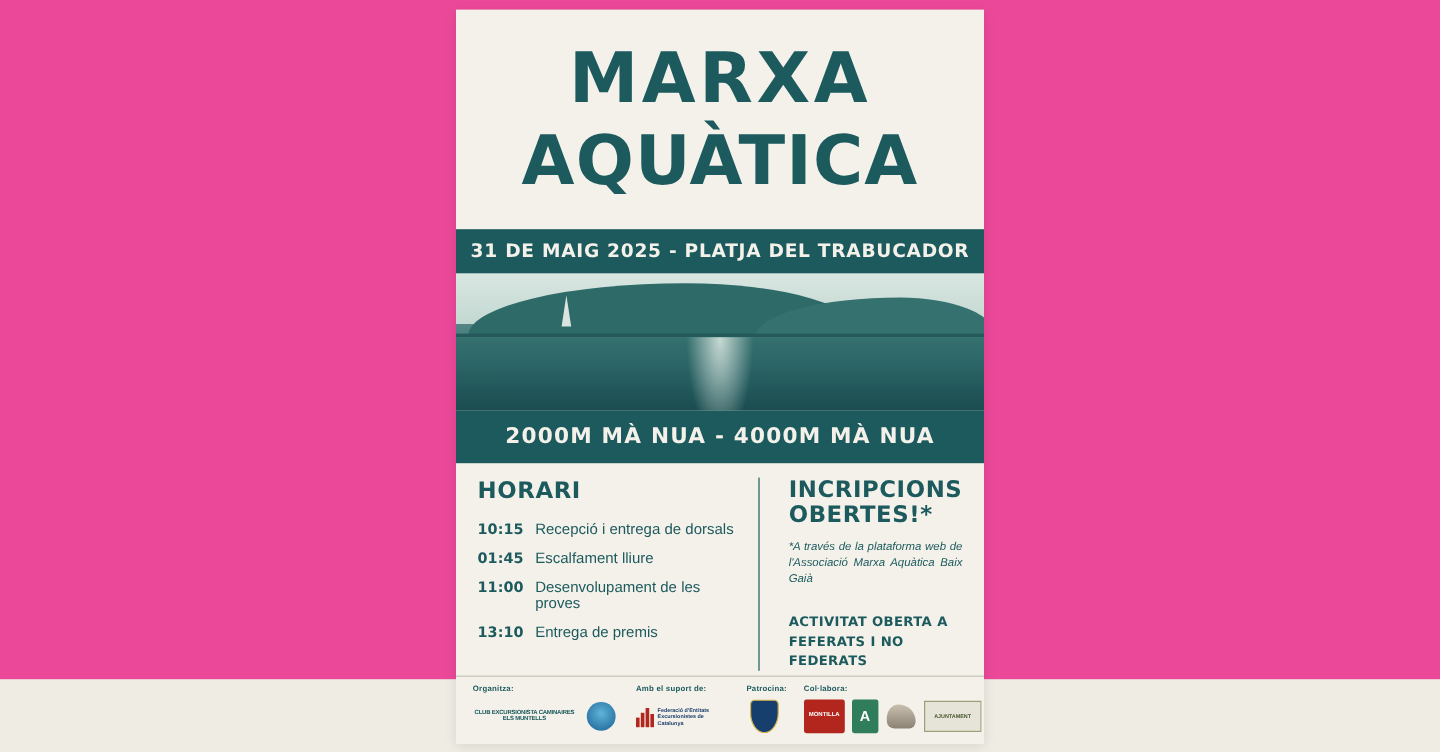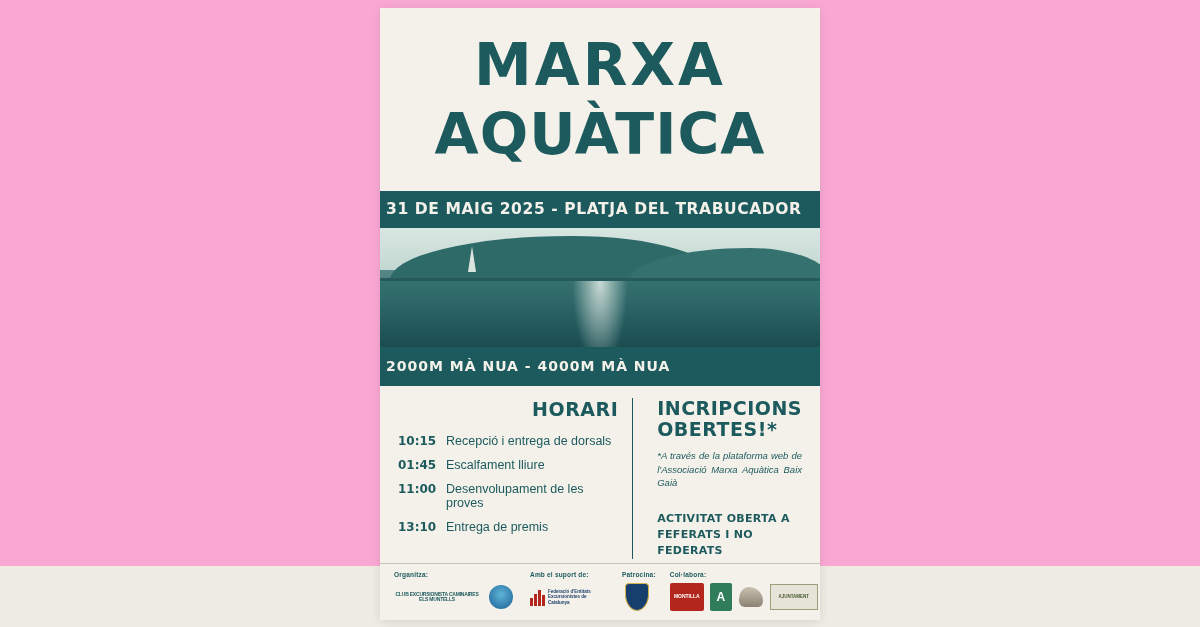--- a/index.html
+++ b/index.html
@@ -11,21 +11,21 @@
     width: 1200px;
     height: 627px;
     overflow: hidden;
     font-family: "Liberation Sans", sans-serif;
   }
 
   .canvas {
     position: relative;
     width: 1200px;
     height: 566px;
-    background: #f9a8d4;
+    background: #ec4899;
     text-decoration: underline;
   }
 
   
   .poster {
     position: absolute;
     left: 380px;
     top: 8px;
     width: 440px;
     height: 612px;
@@ -56,20 +56,21 @@
     font-size: 57px;
     margin-top: 12px;
     letter-spacing: 1px;
   }
 
   
   .date-bar {
     margin-top: 22px;
     background: #1d5a5e;
     color: #f3f1e9;
+    text-align: center;
     font-size: 15.5px;
     font-weight: bold;
     letter-spacing: 0.6px;
     padding: 9px 6px 10px 6px;
     font-family: "DejaVu Sans", sans-serif;
   }
 
   
   .photo {
     position: relative;
@@ -128,22 +129,22 @@
     border-left: 4px solid transparent;
     border-right: 4px solid transparent;
     border-bottom: 26px solid #eef2ec;
     opacity: 0.9;
   }
 
   
   .dist-bar {
     background: #1d5a5e;
     color: #f3f1e9;
-    text-align: left;
-    font-size: 14px;
+    text-align: center;
+    font-size: 18px;
     font-weight: bold;
     letter-spacing: 1px;
     padding: 11px 6px 12px 6px;
     font-family: "DejaVu Sans", sans-serif;
   }
 
   
   .info {
     flex: 1;
     display: flex;
@@ -161,21 +162,21 @@
     border-left: 1.5px solid #1d5a5e;
   }
   .heading {
     color: #1d5a5e;
     font-family: "DejaVu Sans", sans-serif;
     font-weight: bold;
     font-size: 19px;
     letter-spacing: 0.5px;
   }
   .col-left .heading {
-    text-align: right;
+    text-align: left;
     margin-bottom: 14px;
   }
   .col-right .heading {
     line-height: 1.15;
     margin-bottom: 8px;
   }
   .schedule {
     list-style: none;
     margin: 0;
     padding: 0;

